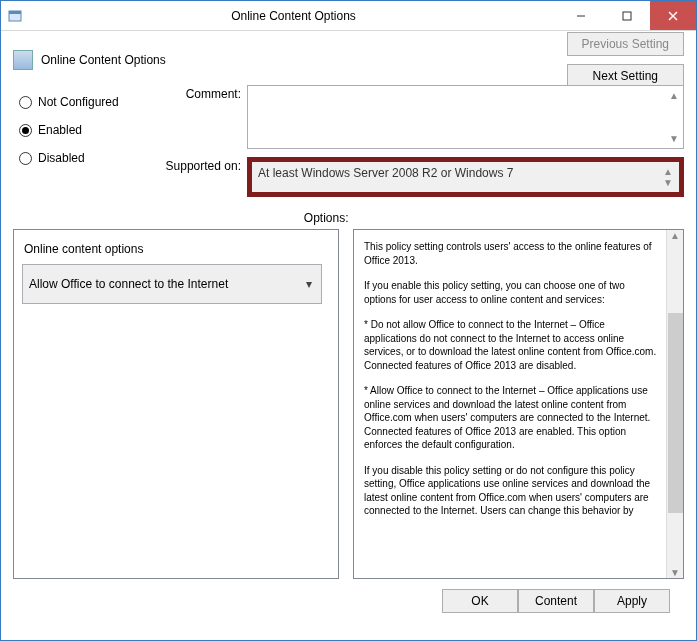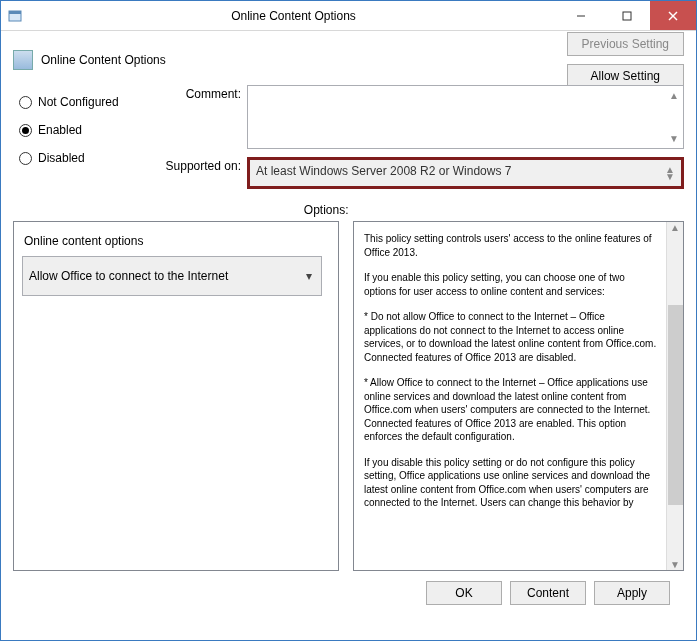--- a/index.html
+++ b/index.html
@@ -22,35 +22,35 @@
 .radio-col { width: 150px; padding-top: 4px; }
 .radio-item { display: flex; align-items: center; margin: 6px 0 14px 6px; gap: 6px; }
 .radio { width: 13px; height: 13px; border: 1px solid #333; border-radius: 50%; display:inline-flex; align-items:center; justify-content:center; background:#fff; }
 .radio.checked::after { content:""; width:7px; height:7px; background:#000; border-radius:50%; }
 .field-col { flex:1; display:flex; flex-direction:column; }
 .field-row { display:flex; align-items:flex-start; margin-bottom:8px; }
 .field-label { width: 84px; text-align: right; padding-right: 6px; padding-top: 2px; }
 .textarea { flex:1; border:1px solid #abadb3; background:#fff; height:64px; position:relative; }
 .scrollhint { position:absolute; right:2px; width:14px; display:flex; flex-direction:column; justify-content:space-between; align-items:center; }
 .scrollhint.top { top:4px; } .scrollhint.bot { bottom:4px; }
-.supported-box { flex:1; border:3px solid #7f1d1d; background:#f0f0f0; height:32px; padding:4px 6px; position:relative; color:#333; }
+.supported-box { flex:1; border:5px solid #7f1d1d; background:#f0f0f0; height:40px; padding:4px 6px; position:relative; color:#333; }
 .labels-row { display:flex; margin-top:6px;text-align:right; }
 .labels-row .left { width: 50%; }
 .labels-row .right { width: 50%; }
 .main-row { display:flex; gap:14px; margin-top:4px; height: 350px; }
 .panel { border:1px solid #828790; background:#fff; flex:1; padding:8px 8px; position:relative; overflow:hidden; }
 .panel.left { flex: 0 0 326px; }
 .opt-title { margin: 4px 0 8px 2px; }
 .dropdown { width: 300px; height: 40px; border:1px solid #abadb3; background:#efefef; display:flex; align-items:center; padding:0 4px 0 6px; justify-content:space-between; }
 .dropdown .dd-arrow { width:16px; text-align:center; color:#444; }
 .help-text { padding: 2px 18px 2px 2px; line-height: 1.35; font-size: 10px; }
 .help-text p { margin-bottom: 12px; }
 .vscroll { position:absolute; right:0; top:0; bottom:0; width:17px; background:#f0f0f0; border-left:1px solid #ddd; display:flex; flex-direction:column; justify-content:space-between; align-items:center; }
 .vscroll .thumb { width:15px; background:#cdcdcd; height:200px; margin-top:17px; }
-.footer { display:flex; justify-content:flex-end; gap:8px; padding: 10px 14px; }
+.footer { display:flex; justify-content:flex-end; gap:0; padding: 10px 14px; }
 .footer .btn { min-width: 76px; }
 .chev { font-size:10px; color:#888; }
 </style>
 </head>
 <body>
 
 <div class="titlebar">
   <div class="icon-slot">
     <svg width="14" height="14" viewBox="0 0 14 14">
         <rect x="1" y="2" width="12" height="10" fill="#d7e7f7" stroke="#5a8ab8"></rect>
@@ -78,21 +78,21 @@
   </div>
 </div>
 
 <div class="content">
 
   <div class="header-row">
     <div class="app-icon"></div>
     <div class="title-text">Online Content Options</div>
     <div class="nav-btns">
       <div class="btn disabled">Previous Setting</div>
-      <div class="btn">Allow Setting</div>
+      <div class="btn">Next Setting</div>
     </div>
   </div>
 
   <div class="row1">
     <div class="radio-col">
       <div class="radio-item">
         <span class="radio"></span>
         <span>Not Configured</span>
       </div>
       <div class="radio-item">

